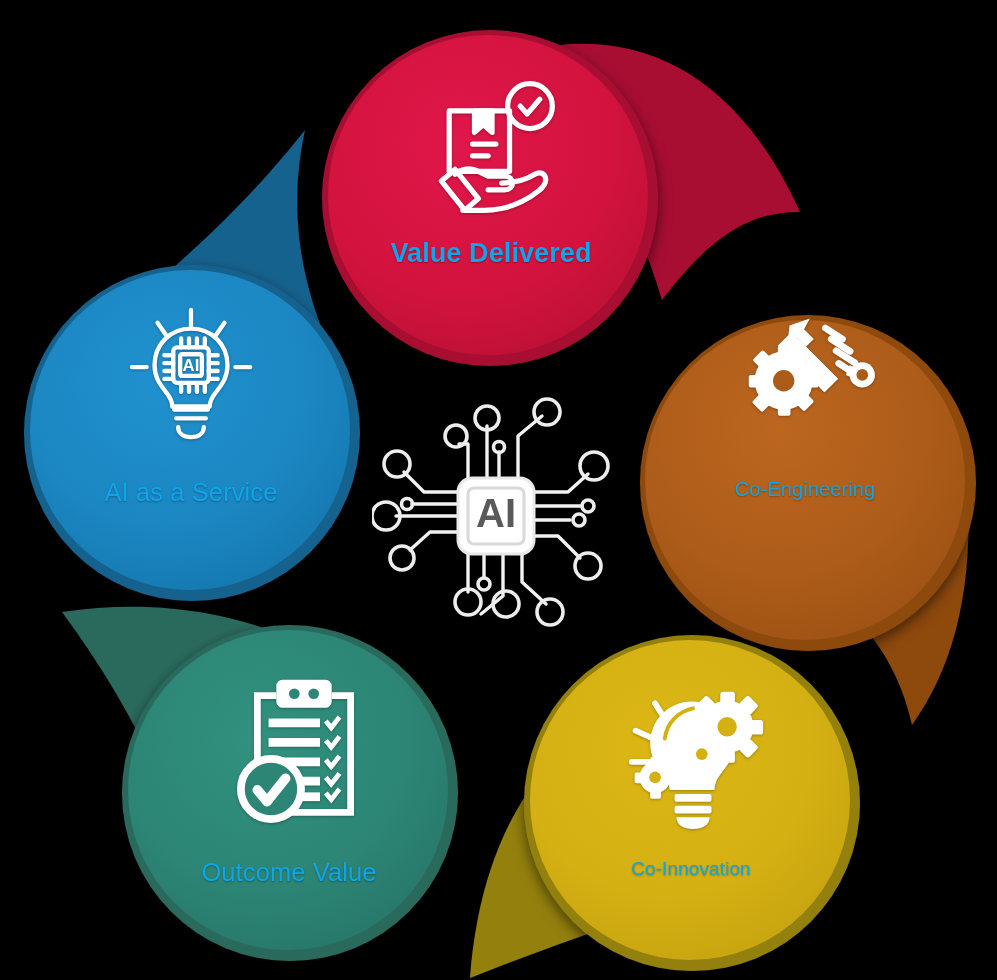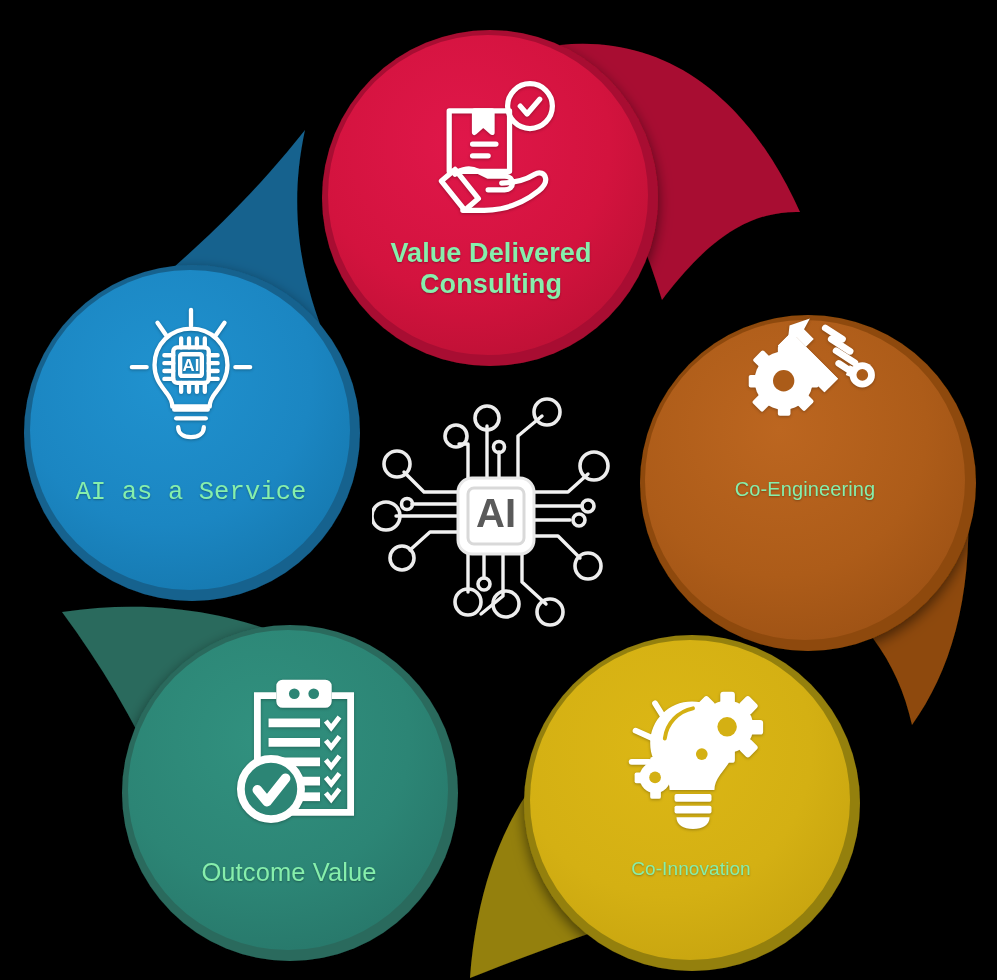--- a/index.html
+++ b/index.html
@@ -1,20 +1,20 @@
 <!DOCTYPE html>
 <html><head>
 <meta charset="utf-8">
 <style>
   html,body{margin:0;padding:0;background:#000;}
   body{width:997px;height:980px;overflow:hidden;font-family:"Liberation Sans",sans-serif;}
   #stage{position:relative;width:997px;height:980px;}
   #stage svg.layer{position:absolute;left:0;top:0;width:997px;height:980px;}
   .node-label{
-    position:absolute;color:#86efac;text-align:center;
+    position:absolute;color:#0ea5e9;text-align:center;
     font-family:"Liberation Sans",sans-serif;
     font-weight:400;line-height:1.14;
     letter-spacing:.1px;
     text-shadow:0 1px 2px rgba(0,0,0,.30);
     pointer-events:none;
   }
   .node-label.two-line{line-height:1.16;font-weight:700;}
   .icon-holder{position:absolute;pointer-events:none;}
   .icon-holder svg{display:block;filter:drop-shadow(0 1px 1.5px rgba(0,0,0,.28));}
   .center-chip{position:absolute;pointer-events:none;}
@@ -303,24 +303,23 @@
       </g>
 
       <rect x="86" y="86" width="76" height="76" rx="14" fill="#fff" stroke="#e8e8e8" stroke-width="3"></rect>
       <rect x="96" y="96" width="56" height="56" rx="6" fill="#fff" stroke="#d9d9d9" stroke-width="3"></rect>
       <text x="124" y="135" font-family="Liberation Sans, sans-serif" font-size="40" font-weight="700" fill="#5a5a5a" text-anchor="middle">AI</text>
     </svg>
   </div>
 
   <div class="node-label two-line" style="left:348px;top:238px;width:286px;font-size:27px;">
     <div>Value Delivered</div>
-    <div>Consulting</div>
-  </div>
-
-  <div class="node-label" style="left:50px;top:478px;width:282px;font-size:25.5px;font-family:Liberation Mono, monospace;">AI as a Service</div>
+  </div>
+
+  <div class="node-label" style="left:50px;top:478px;width:282px;font-size:25.5px;">AI as a Service</div>
 
   <div class="node-label" style="left:664px;top:478px;width:282px;font-size:20px;">Co-Engineering</div>
 
   <div class="node-label" style="left:148px;top:858px;width:282px;font-size:25.5px;">Outcome Value</div>
 
   <div class="node-label" style="left:550px;top:858px;width:282px;font-size:19px;">Co-Innovation</div>
 
 </div>
 
 </body></html>

